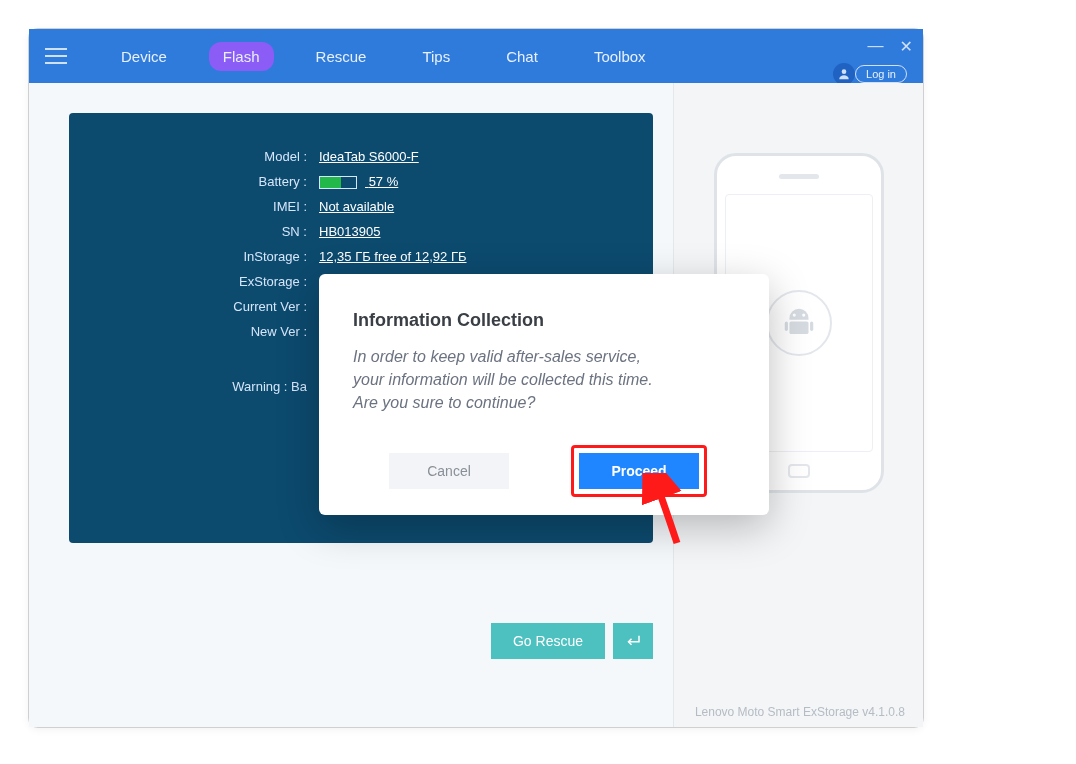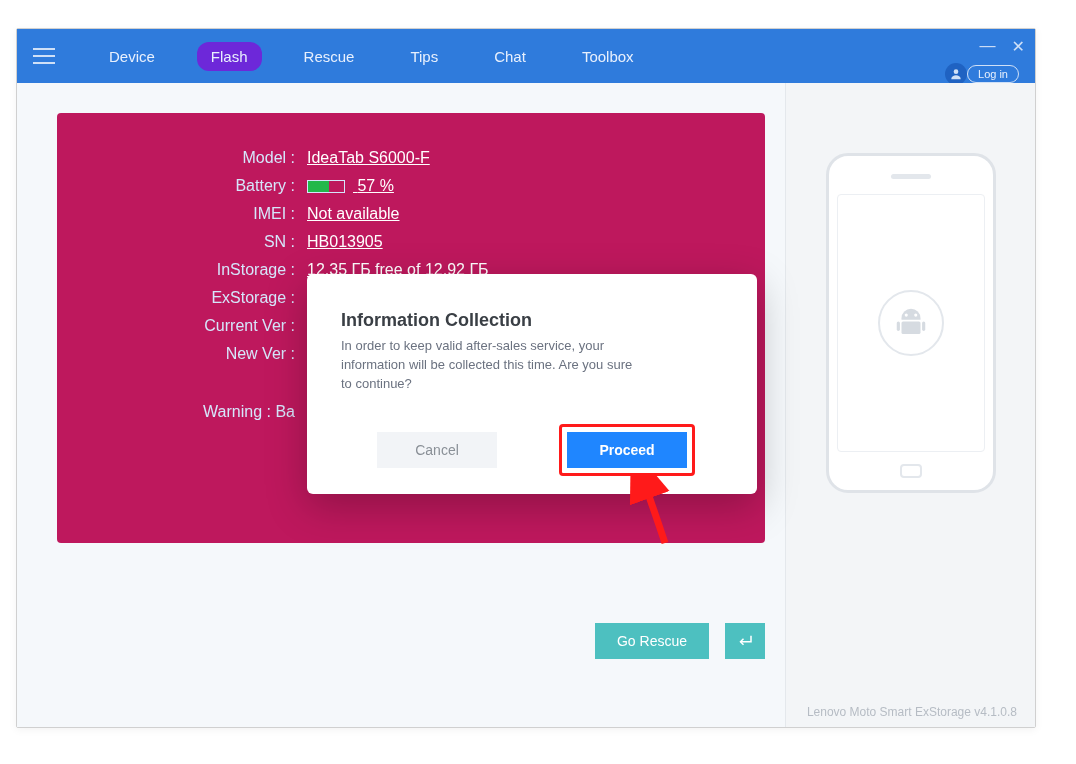--- a/index.html
+++ b/index.html
@@ -1,77 +1,77 @@
 <!DOCTYPE html>
 <html><head>
 <meta charset="utf-8">
 <style>
   * { box-sizing: border-box; margin: 0; padding: 0; font-family: "Segoe UI", Arial, sans-serif; }
   body { width: 1076px; height: 764px; background: #fff; overflow: hidden; position: relative; }
 
   .window {
-    position: absolute; left: 16px; top: 28px; width: 1020px; height: 700px;
-    background: #fff; border: 1px solid #d0d0d0; border-radius: 2px;
+    position: absolute; left: 28px; top: 28px; width: 896px; height: 700px;
+    background: #fff; border: 1px solid #d0d0d0; border-radius: 10px;
     box-shadow: 0 2px 8px rgba(0,0,0,.05);
   }
 
   .titlebar {
     height: 54px; background: #2f7bdc; display: flex; align-items: center;
     padding: 0 16px; color: #fff; position: relative;
   }
   .hamburger { width: 22px; height: 16px; display: flex; flex-direction: column; justify-content: space-between; cursor: pointer; margin-right: 40px; }
   .hamburger span { display: block; height: 2px; background: #cfe0f7; }
 
   .nav { display: flex; gap: 28px; align-items: center; }
   .nav-item { color: #e8f0fd; font-size: 15px; cursor: pointer; padding: 6px 14px; border-radius: 12px; }
-  .nav-item.active { background: #6d28d9; }
+  .nav-item.active { background: #8b5cf6; }
 
   .titlebar-right { margin-left: auto; display: flex; align-items: center; gap: 0; margin-top: 36px; }
   .avatar { width: 22px; height: 22px; border-radius: 50%; background: #1f62c2; display: flex; align-items: center; justify-content: center; }
   .login-btn { border: 1px solid #cfe0f7; background: transparent; color: #e8f0fd; font-size: 11px; padding: 2px 10px; border-radius: 10px; cursor: pointer; }
   .win-controls { position: absolute; right: 10px; top: 8px; display: flex; gap: 16px; color: #cfe0f7; font-size: 16px; }
   .win-controls span { cursor: pointer; }
 
   .content { display: flex; height: calc(100% - 54px); }
   .main { flex: 1; background: #f5f8fb; padding: 30px 20px 20px 40px; position: relative; }
   .side { width: 250px; background: #f3f5f7; border-left: 1px solid #e4e8ec; position: relative; }
 
   .panel {
-    background: #be185d; border-radius: 4px; padding: 36px 40px 60px 40px;
-    color: #e9f2ff; font-size: 16px; position: relative; min-height: 430px;
+    background: #0c4a6e; border-radius: 4px; padding: 36px 40px 60px 40px;
+    color: #e9f2ff; font-size: 13px; position: relative; min-height: 430px;
   }
   .row { display: flex; margin-bottom: 10px; }
   .row .label { width: 210px; text-align: right; padding-right: 12px; color: #d6e6fb; }
   .row .value { flex: 1; color: #ffffff; text-decoration: underline; }
   .battery-bar { display: inline-block; width: 38px; height: 13px; border: 1px solid #d6e6fb; position: relative; vertical-align: middle; margin-right: 8px; }
   .battery-bar .fill { position: absolute; left: 0; top: 0; bottom: 0; width: 57%; background: #23b84a; }
   .warning-row { margin-top: 40px; }
-  .go-rescue-wrap { position: absolute; right: 20px; top: 540px; display: flex; gap: 16px; }
+  .go-rescue-wrap { position: absolute; right: 20px; top: 540px; display: flex; gap: 8px; }
   .btn-rescue { background: #4dc0c0; color: #fff; border: none; padding: 10px 22px; font-size: 14px; cursor: pointer; }
   .btn-rescue-icon { background: #4dc0c0; color: #fff; border: none; width: 40px; display: flex; align-items: center; justify-content: center; cursor: pointer; }
 
   .footer-text { position: absolute; right: 18px; bottom: 8px; color: #b6bcc4; font-size: 12px; }
 
   
   .phone {
     position: absolute; left: 50%; top: 70px; transform: translateX(-50%);
     width: 170px; height: 340px; border: 3px solid #dfe3e8; border-radius: 22px;
     background: #fff;
   }
   .phone .speaker { position: absolute; top: 18px; left: 50%; transform: translateX(-50%); width: 40px; height: 5px; background: #e3e7ec; border-radius: 3px; }
   .phone .screen { position: absolute; top: 38px; bottom: 38px; left: 8px; right: 8px; border: 1px solid #eceff3; border-radius: 4px; display: flex; align-items: center; justify-content: center; }
   .phone .home { position: absolute; bottom: 12px; left: 50%; transform: translateX(-50%); width: 22px; height: 14px; border: 2px solid #e3e7ec; border-radius: 4px; }
   .android-badge { width: 66px; height: 66px; border: 2px solid #e3e7ec; border-radius: 50%; display: flex; align-items: center; justify-content: center; color: #d6dbe1; font-size: 30px; }
   .modal {
     position: absolute; left: 290px; top: 245px; width: 450px;
     background: #fff; border-radius: 6px; padding: 36px 34px 26px 34px;
     box-shadow: 0 12px 40px rgba(0,0,0,.25);
   }
-  .modal h2 { font-size: 18px; color: #3a3f45; margin-bottom: 6px; }
-  .modal p { font-size: 13px; color: #6b7280; line-height: 1.45; max-width: 300px; margin-bottom: 38px; }
+  .modal h2 { font-size: 18px; color: #3a3f45; margin-bottom: 14px; }
+  .modal p { font-size: 16px; color: #6b7280; line-height: 1.45; max-width: 300px; margin-bottom: 38px; font-style: italic; }
   .modal-buttons { display: flex; justify-content: center; gap: 70px; }
   .btn-cancel { background: #f2f4f7; color: #8a9097; border: none; width: 120px; height: 36px; font-size: 14px; cursor: pointer; }
   .btn-proceed-wrap { position: relative; }
   .btn-proceed { background: #1f86ff; color: #ffffff; border: none; width: 120px; height: 36px; font-size: 14px; font-weight: 600; cursor: pointer; }
   .red-outline { position: absolute; left: -8px; top: -8px; right: -8px; bottom: -8px; border: 3px solid #ff1a1a; border-radius: 4px; pointer-events: none; }
 
   
   .arrow-svg { position: absolute; left: 588px; top: 444px; pointer-events: none; }
 </style>
 </head>

